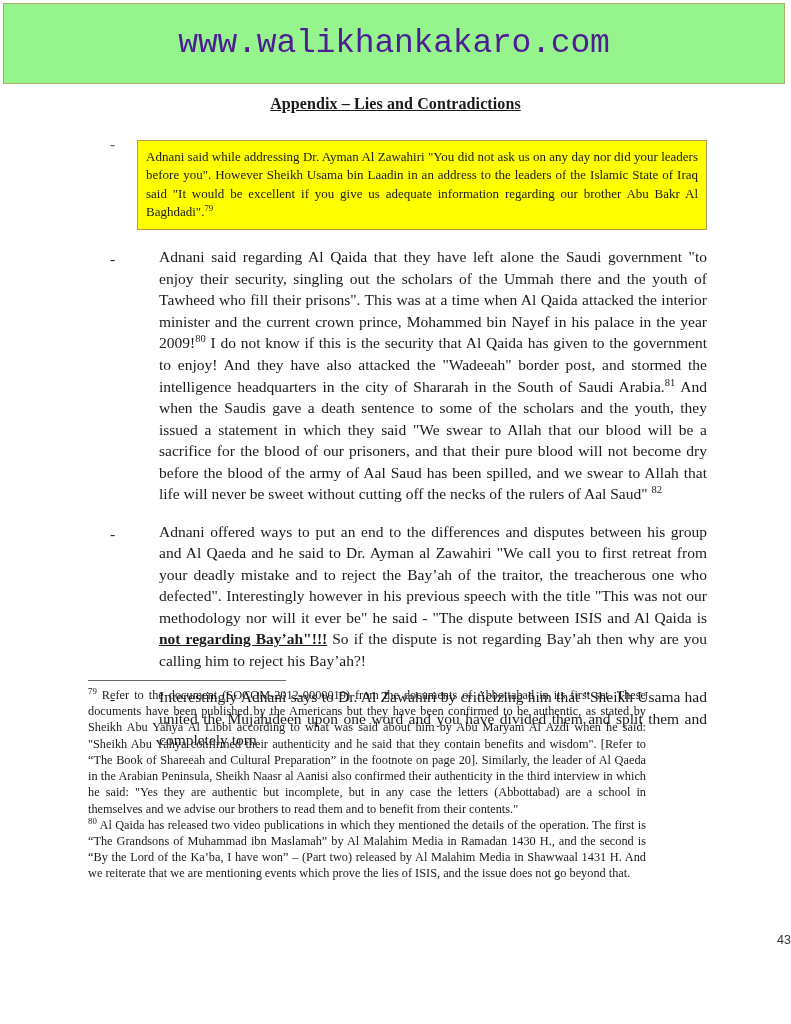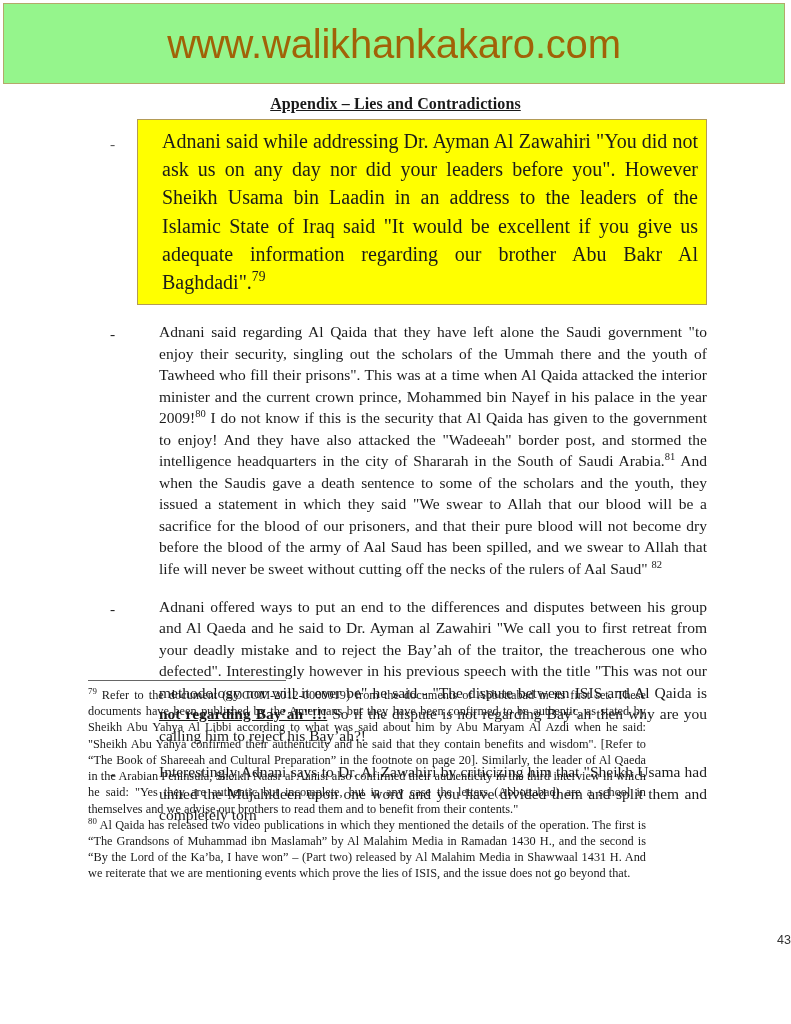--- a/index.html
+++ b/index.html
@@ -24,24 +24,24 @@
     width: 782px;
     height: 81px;
     background: #95f58c;
     border: 1px solid #b3a96a;
     box-sizing: border-box;
     display: flex;
     align-items: center;
     justify-content: center;
   }
   .banner-url {
-    font-family: Liberation Sans, sans-serif;
-    font-size: 40px;
+    font-family: Liberation Mono, monospace;
+    font-size: 33px;
     line-height: 1;
-    color: #a16207;
+    color: #4c1d95;
     letter-spacing: -0.2px;
     white-space: nowrap;
   }
 
   
   .page {
     position: absolute;
     left: 0;
     top: 84px;
     width: 791px;
@@ -93,24 +93,25 @@
     font-size: 15.5px;
     line-height: 1.39;
     padding-top: 14px;
     color: #555;
   }
   .hl-box {
     flex: 1 1 auto;
     background: #ffff00;
     border: 1px solid #b39b57;
     box-sizing: border-box;
-    padding: 7px 8px 8px 24px;
-    font-size: 20px;
+    padding: 7px 8px 8px 8px;
+    font-size: 13px;
     line-height: 1.41;
     text-align: justify;
+    margin-top: 21px;
   }
 
   .para-gap { height: 16px; }
   .para-gap-sm { height: 15px; }
 
   sup {
     font-size: 0.68em;
     vertical-align: super;
     line-height: 0;
   }

